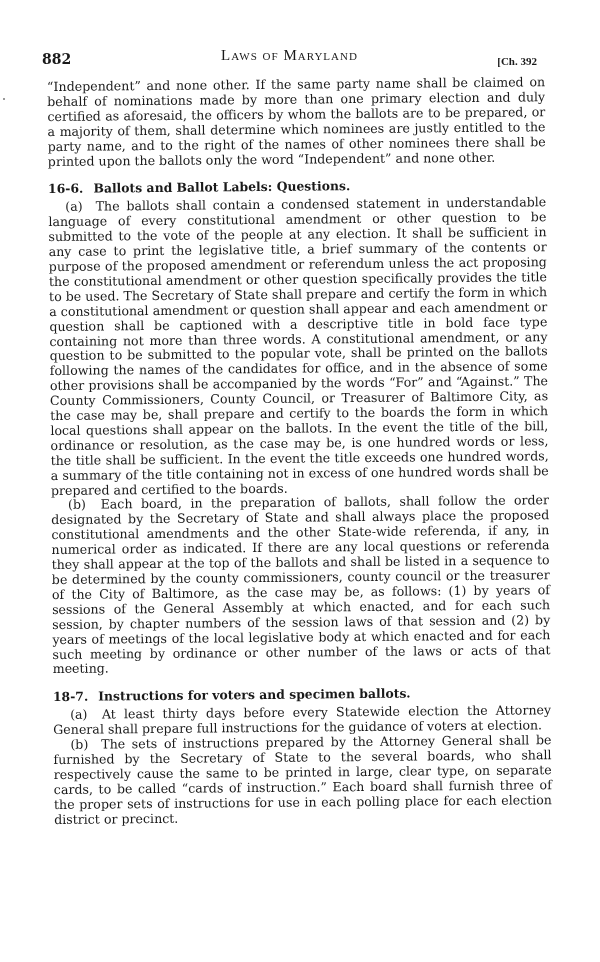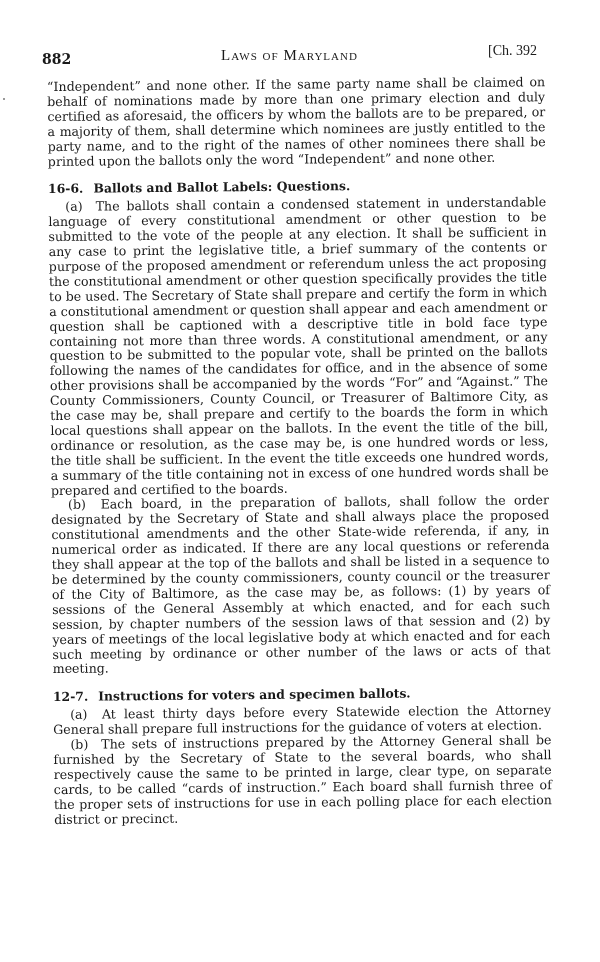--- a/index.html
+++ b/index.html
@@ -8,21 +8,21 @@
       position: absolute; left: 0; top: 0; width: 600px; height: 962px;
       font-family: "DejaVu Serif", "Liberation Serif", serif;
       color: #1a1a1a;
     }
     .running-head {
       position: absolute; top: 43px; left: 42px; width: 495px; height: 22px;
       font-size: 15px;
     }
     .running-head .pg { position: absolute; left: 0; top: 8px; font-weight: bold; font-size: 14px; }
     .running-head .title { position: absolute; left: 0; right: 0; top: 4px; text-align: center; font-variant: small-caps; letter-spacing: 1px; font-size: 15px; font-family: "Liberation Serif", serif; }
-    .running-head .ch { position: absolute; right: 0; top: 0; font-size: 14px; font-family: "Liberation Serif", serif; font-weight: normal; }
+    .running-head .ch { position: absolute; right: 0; top: 12px; font-size: 11px; font-family: "Liberation Serif", serif; font-weight: bold; }
     .body-text {
       position: absolute; left: 47px; top: 80px; width: 498px;
       font-size: 12.6px; line-height: 14.9px; text-align: justify;
       transform: rotate(-0.55deg); transform-origin: 0 0;
     }
     .body-text p { margin: 0; text-indent: 17px; }
     .body-text p.cont { text-indent: 0; }
     .section-head { font-weight: bold; margin: 13px 0 3px 0; font-size: 12.4px; }
     .section-head .num { margin-right: 10px; }
     .gap { margin-top: 7px; }
@@ -43,18 +43,18 @@
   <div class="body-text">
     <p class="cont">“Independent” and none other. If the same party name shall be claimed on behalf of nominations made by more than one primary election and duly certified as aforesaid, the officers by whom the ballots are to be prepared, or a majority of them, shall determine which nominees are justly entitled to the party name, and to the right of the names of other nominees there shall be printed upon the ballots only the word “Independent” and none other.</p>
 
     <div class="section-head">
       <span class="num">16-6.</span><span>Ballots and Ballot Labels: Questions.</span>
     </div>
     <p>(a)  The ballots shall contain a condensed statement in understandable language of every constitutional amendment or other question to be submitted to the vote of the people at any election. It shall be sufficient in any case to print the legislative title, a brief summary of the contents or purpose of the proposed amendment or referendum unless the act proposing the constitutional amendment or other question specifically provides the title to be used. The Secretary of State shall prepare and certify the form in which a constitutional amendment or question shall appear and each amendment or question shall be captioned with a descriptive title in bold face type containing not more than three words. A constitutional amendment, or any question to be submitted to the popular vote, shall be printed on the ballots following the names of the candidates for office, and in the absence of some other provisions shall be accompanied by the words “For” and “Against.” The County Commissioners, County Council, or Treasurer of Baltimore City, as the case may be, shall prepare and certify to the boards the form in which local questions shall appear on the ballots. In the event the title of the bill, ordinance or resolution, as the case may be, is one hundred words or less, the title shall be sufficient. In the event the title exceeds one hundred words, a summary of the title containing not in excess of one hundred words shall be prepared and certified to the boards.</p>
     <p class="gap">(b)  Each board, in the preparation of ballots, shall follow the order designated by the Secretary of State and shall always place the proposed constitutional amendments and the other State-wide referenda, if any, in numerical order as indicated. If there are any local questions or referenda they shall appear at the top of the ballots and shall be listed in a sequence to be determined by the county commissioners, county council or the treasurer of the City of Baltimore, as the case may be, as follows: (1) by years of sessions of the General Assembly at which enacted, and for each such session, by chapter numbers of the session laws of that session and (2) by years of meetings of the local legislative body at which enacted and for each such meeting by ordinance or other number of the laws or acts of that meeting.</p>
 
     <div class="section-head">
-      <span class="num">12-7.</span><span>Instructions for voters and specimen ballots.</span>
+      <span class="num">18-7.</span><span>Instructions for voters and specimen ballots.</span>
     </div>
     <p>(a)  At least thirty days before every Statewide election the Attorney General shall prepare full instructions for the guidance of voters at election.</p>
     <p class="gap">(b)  The sets of instructions prepared by the Attorney General shall be furnished by the Secretary of State to the several boards, who shall respectively cause the same to be printed in large, clear type, on separate cards, to be called “cards of instruction.” Each board shall furnish three of the proper sets of instructions for use in each polling place for each election district or precinct.</p>
   </div>
 </div>
 
 </body></html>

